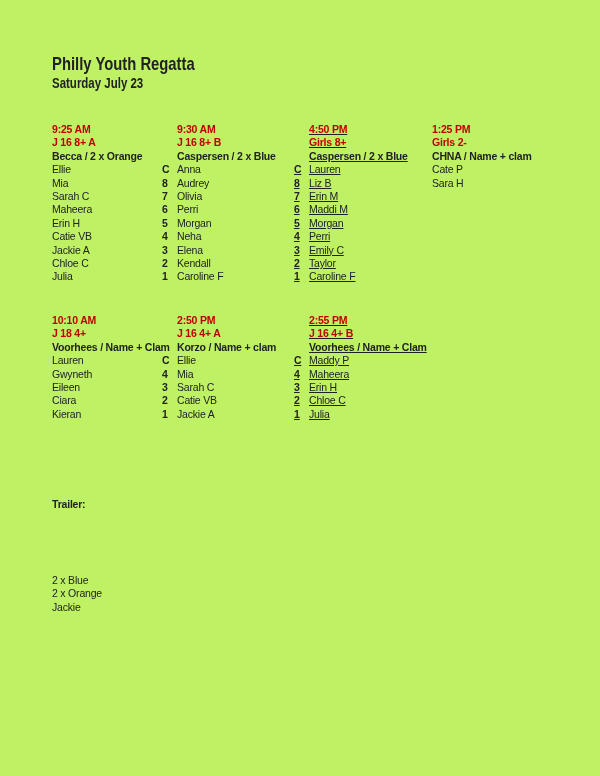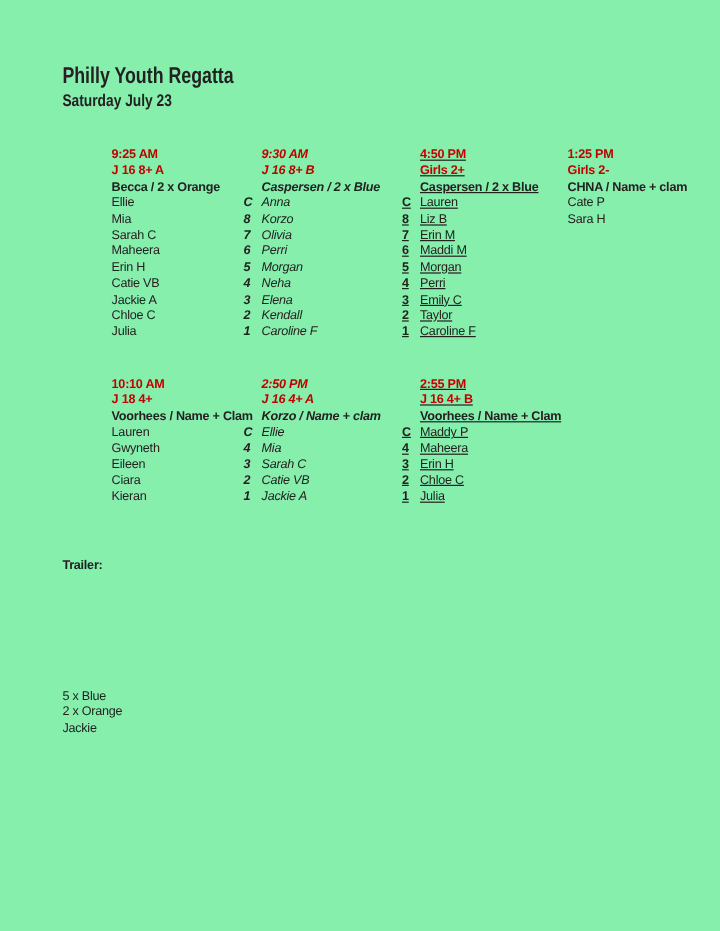--- a/index.html
+++ b/index.html
@@ -11,21 +11,21 @@
     width: 600px;
     height: 776px;
     position: relative;
     font-family: "Liberation Sans", sans-serif;
     color: var(--ink, #222222);
     overflow: hidden;
   }
   .page {
     position: absolute;
     inset: 0;
-    background: #86efac;
+    background: #bef264;
   }
   .doc-title {
     position: absolute;
     left: 52px;
     top: 52px;
     font-size: 19px;
     line-height: 24px;
     font-weight: bold;
     white-space: nowrap;
     transform: scaleX(0.78);
@@ -49,44 +49,43 @@
   }
   .race-row-0 { top: 123px; }
   .race-row-1 { top: 314px; }
   .race-block {
     position: absolute;
     top: 0;
     font-size: 10.5px;
     line-height: 13.4px;
     letter-spacing: -0.2px;
     white-space: nowrap;
-    margin-left: 41px;
   }
   .race-block.c0 { left: 0; }
-  .race-block.c1 { left: 110px; font-style: italic; }
+  .race-block.c1 { left: 110px; }
   .race-block.c2 { left: 242px; text-decoration: underline; }
   .race-block.c3 { left: 380px; }
   .race-time, .race-event {
     color: var(--red, #C00000);
     font-weight: bold;
   }
   .race-boat { font-weight: bold; }
   .race-block.seated .race-time,
   .race-block.seated .race-event,
   .race-block.seated .race-boat { padding-left: 15px; }
   .crew-row { display: flex; align-items: flex-end; }
   .crew-seat {
     flex: 0 0 15px;
     width: 15px;
     font-weight: bold;
   }
   .trailer-section {
     position: absolute;
     left: 52px;
-    top: 465px;
+    top: 498px;
     font-size: 10.5px;
     line-height: 13.4px;
     letter-spacing: -0.2px;
     white-space: nowrap;
   }
   .trailer-heading { font-weight: bold; }
   .equipment-section {
     position: absolute;
     left: 52px;
     top: 574px;
@@ -139,21 +138,21 @@
       <div class="race-block c1 seated">
         <div class="race-time">9:30 AM</div>
         <div class="race-event">J 16 8+ B</div>
         <div class="race-boat">Caspersen / 2 x Blue</div>
         <div class="crew-row">
           <span class="crew-seat">C</span>
           <span class="crew-name">Anna</span>
         </div>
         <div class="crew-row">
           <span class="crew-seat">8</span>
-          <span class="crew-name">Korzo</span>
+          <span class="crew-name">Audrey</span>
         </div>
         <div class="crew-row">
           <span class="crew-seat">7</span>
           <span class="crew-name">Olivia</span>
         </div>
         <div class="crew-row">
           <span class="crew-seat">6</span>
           <span class="crew-name">Perri</span>
         </div>
         <div class="crew-row">
@@ -172,21 +171,21 @@
           <span class="crew-seat">2</span>
           <span class="crew-name">Kendall</span>
         </div>
         <div class="crew-row">
           <span class="crew-seat">1</span>
           <span class="crew-name">Caroline F</span>
         </div>
       </div>
       <div class="race-block c2 seated">
         <div class="race-time">4:50 PM</div>
-        <div class="race-event">Girls 2+</div>
+        <div class="race-event">Girls 8+</div>
         <div class="race-boat">Caspersen / 2 x Blue</div>
         <div class="crew-row">
           <span class="crew-seat">C</span>
           <span class="crew-name">Lauren</span>
         </div>
         <div class="crew-row">
           <span class="crew-seat">8</span>
           <span class="crew-name">Liz B</span>
         </div>
         <div class="crew-row">
@@ -301,17 +300,17 @@
           <span class="crew-name">Julia</span>
         </div>
       </div>
     </div>
 
   <div class="trailer-section">
     <div class="trailer-heading">Trailer:</div>
   </div>
 
   <div class="equipment-section" id="equipment-list">
-      <div class="equipment-item">5 x Blue</div>
+      <div class="equipment-item">2 x Blue</div>
       <div class="equipment-item">2 x Orange</div>
       <div class="equipment-item">Jackie</div>
     </div>
 </div>
 
 </body></html>

